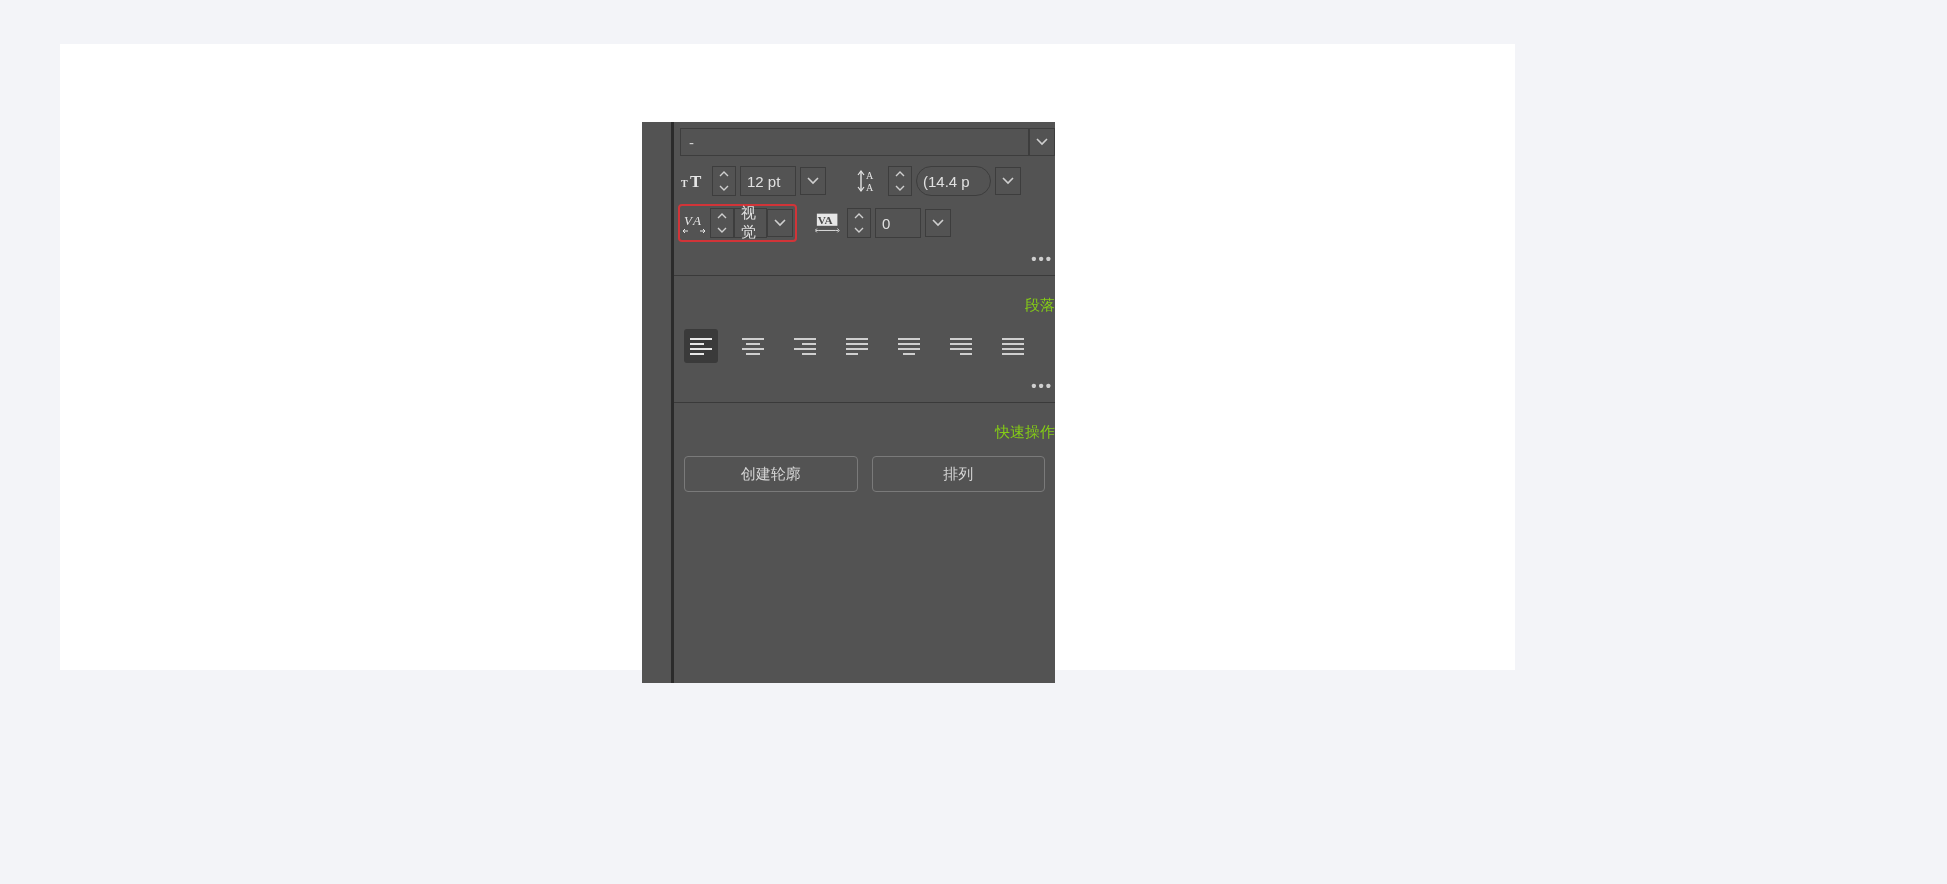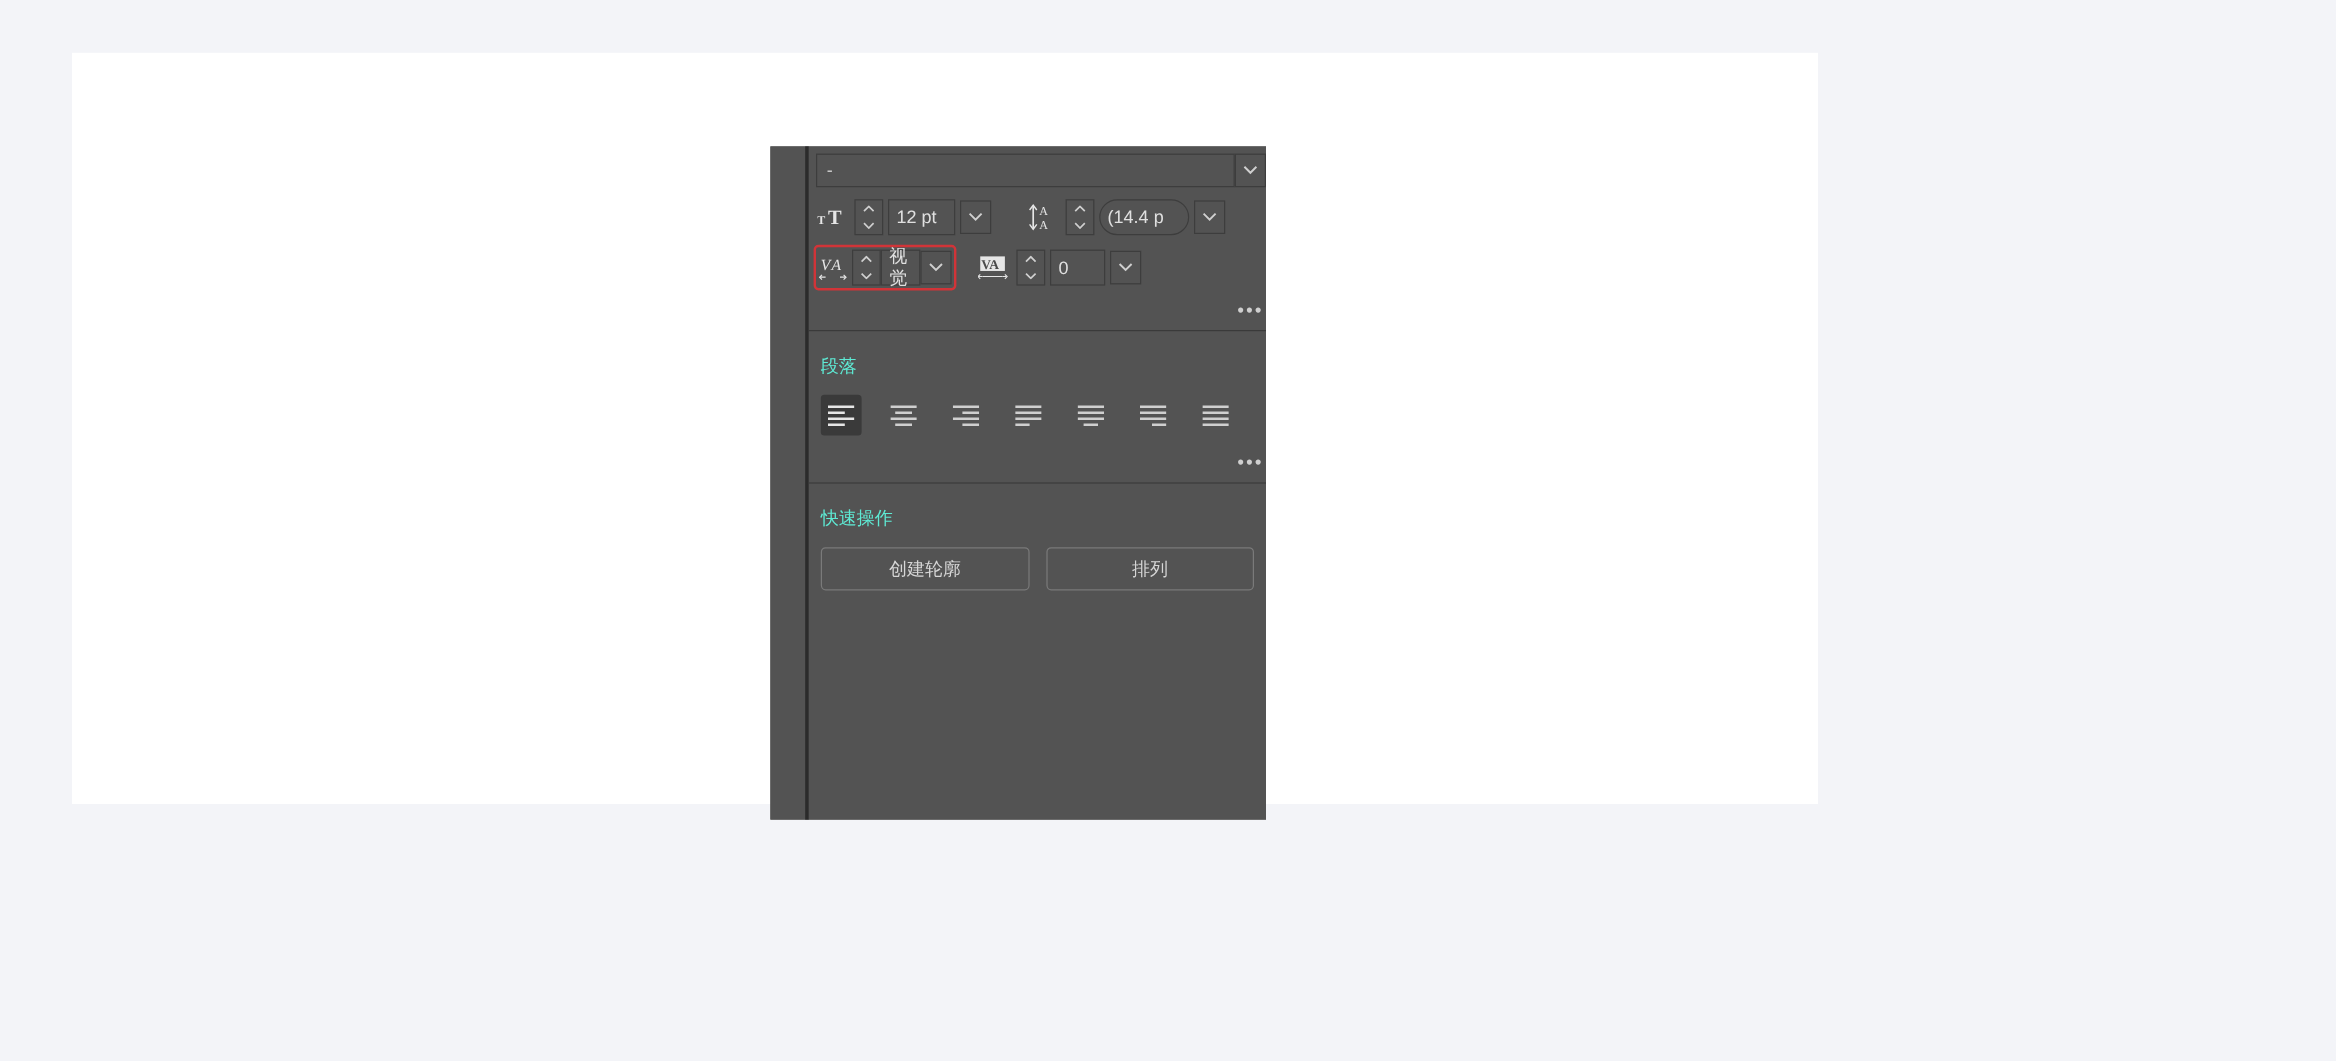--- a/index.html
+++ b/index.html
@@ -136,22 +136,23 @@
   }
 
   .divider {
     height: 1px;
     background: #3a3a3a;
     width: 100%;
   }
 
   .section-title {
     padding: 20px 0 14px 10px;
-    color: #5eead4;
+    color: #84cc16;
     font-size: 15px;
+    text-align: right;
   }
 
   .align-row {
     display: flex;
     gap: 18px;
     padding: 0 0 10px 10px;
   }
   .align-btn {
     width: 34px;
     height: 34px;

